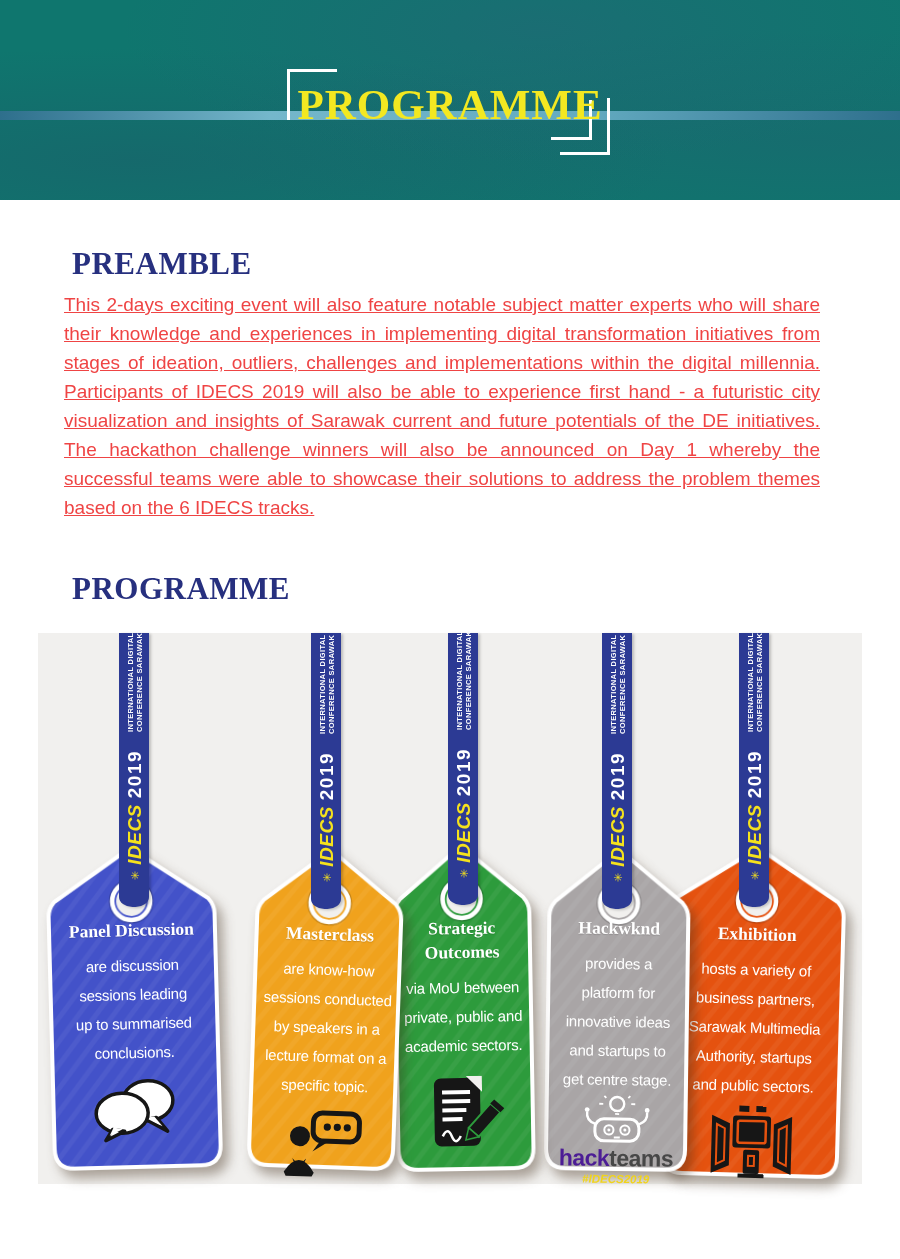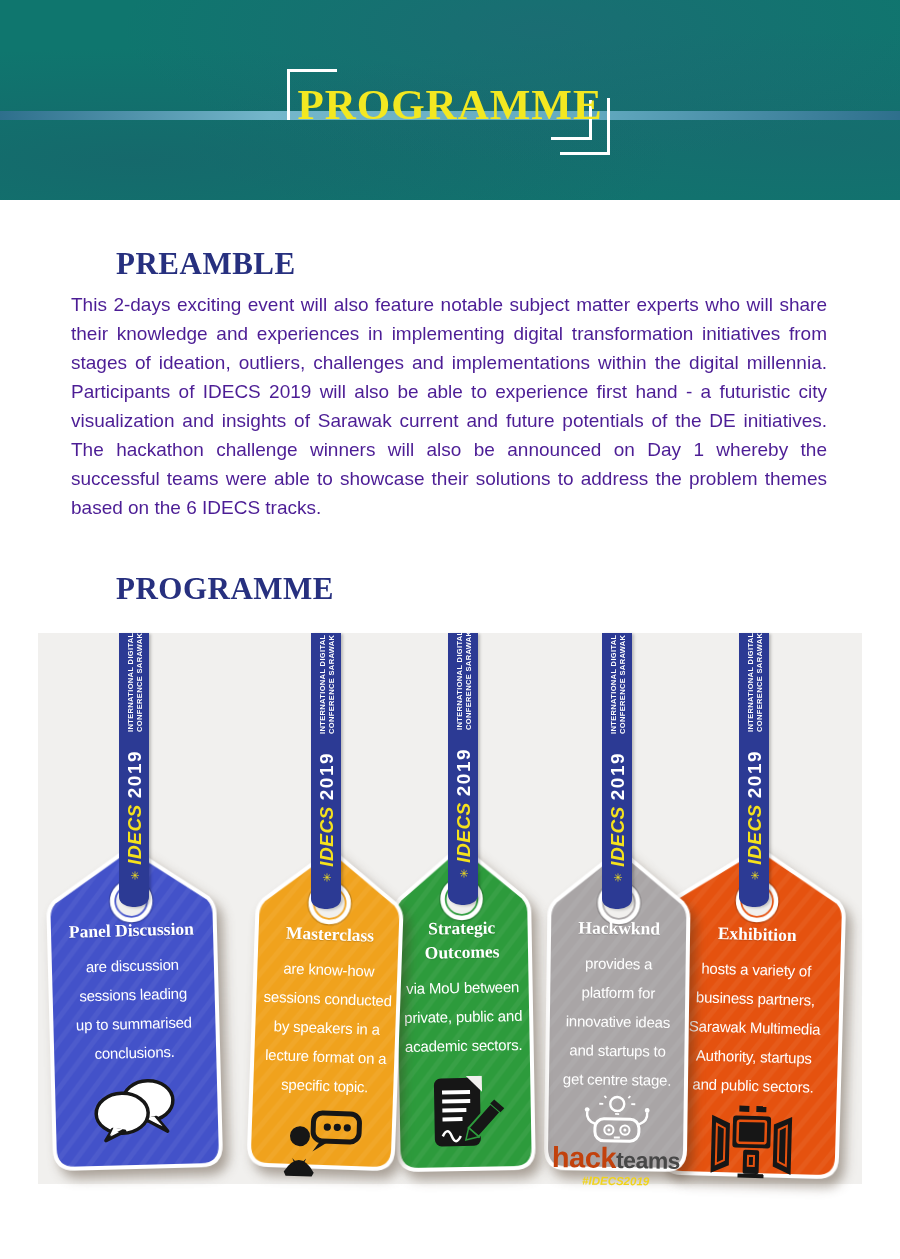--- a/index.html
+++ b/index.html
@@ -16,25 +16,25 @@
   .header-stripe{position:absolute;left:0;top:111px;width:900px;height:9px;
     background:linear-gradient(90deg,#2e6f8c 0%,#74b7cb 30%,#63abc1 65%,#2e6f8c 100%);}
   .header-title{position:absolute;left:0;top:80px;width:900px;text-align:center;
     font-family:"Liberation Serif",serif;font-weight:bold;font-size:43px;letter-spacing:1px;color:#f3e821;}
   .bracket{position:absolute;}
   .bracket-tl{left:287px;top:69px;width:47px;height:48px;border-top:3px solid #fff;border-left:3px solid #fff;}
   .bracket-br-outer{left:560px;top:98px;width:47px;height:54px;border-bottom:3px solid #fff;border-right:3px solid #fff;}
   .bracket-br-inner{left:551px;top:100px;width:38px;height:37px;border-bottom:3px solid #fff;border-right:3px solid #fff;}
   
   .section-heading{position:absolute;left:72px;font-family:"Liberation Serif",serif;
-    font-weight:bold;font-size:31px;color:#27307f;letter-spacing:.5px;margin-left:44px;}
+    font-weight:bold;font-size:31px;color:#27307f;letter-spacing:.5px;}
   .h-preamble{top:246px;}
   .h-features{top:571px;}
-  .preamble-body{position:absolute;left:71px;top:290px;width:756px;
-    font-size:19px;line-height:29px;color:#4c1d95;text-align:justify;text-align-last:left;}
+  .preamble-body{position:absolute;left:64px;top:290px;width:756px;
+    font-size:19px;line-height:29px;color:#ef4444;text-align:justify;text-align-last:left;text-decoration:underline;}
   
   .features-panel{position:absolute;left:38px;top:633px;width:824px;height:551px;background:#f1f0ee;}
   .col{position:absolute;left:0;top:0;width:824px;height:551px;pointer-events:none;}
   .c1{z-index:15}.c2{z-index:14}.c3{z-index:13}.c4{z-index:12}.c5{z-index:11}
   .tag-svg{position:absolute;z-index:1;filter:drop-shadow(6px 8px 6px rgba(70,50,30,.42));}
   .tag-content{position:absolute;z-index:2;text-align:center;}
   .tag-title{font-family:"Liberation Serif",serif;font-weight:bold;color:#fff;font-size:17.5px;line-height:26px;margin-bottom:8px;text-shadow:0 1px 1px rgba(0,0,0,.15);}
   .tag-title2{margin-top:-4px;margin-bottom:8px;}
   .tag-line{color:#fff;font-size:15px;line-height:29px;letter-spacing:-.2px;}
   .tag-icon{margin-top:9px;line-height:0;}
@@ -43,21 +43,21 @@
     border-radius:0 0 45% 45% / 0 0 10px 10px;box-shadow:2px 1px 3px rgba(0,0,0,.22);}
   .ribbon-rot{position:absolute;left:1px;height:30px;transform:rotate(-90deg);transform-origin:0 0;
     display:flex;align-items:center;gap:6px;padding-left:27px;box-sizing:border-box;white-space:nowrap;}
   .rb-star{color:#f5e21c;font-size:11px;line-height:11px;}
   .rb-brand{color:#f5e21c;font-style:italic;font-weight:bold;font-size:19px;letter-spacing:.5px;}
   .rb-year{color:#ffffff;font-weight:bold;font-size:19px;letter-spacing:1.5px;}
   .rb-small{display:flex;flex-direction:column;margin-left:12px;color:#ffffff;
     font-size:7.5px;font-weight:bold;letter-spacing:.35px;line-height:9px;}
   
   .hw-logo{margin-top:2px;line-height:24px;}
-  .hw-hack{color:#c2410c;font-weight:bold;font-size:29px;letter-spacing:-.5px;}
+  .hw-hack{color:#4c1d95;font-weight:bold;font-size:23px;letter-spacing:-.5px;}
   .hw-wknd{color:#474747;font-weight:bold;font-size:23px;letter-spacing:-.5px;}
   .hw-sub{color:#f0d31b;font-style:italic;font-weight:bold;font-size:11.5px;line-height:13px;}
 </style>
 </head>
 <body>
 
 <div class="header">
   <div class="header-tex1"></div>
   <div class="header-stripe"></div>
   <div class="bracket bracket-tl"></div>

